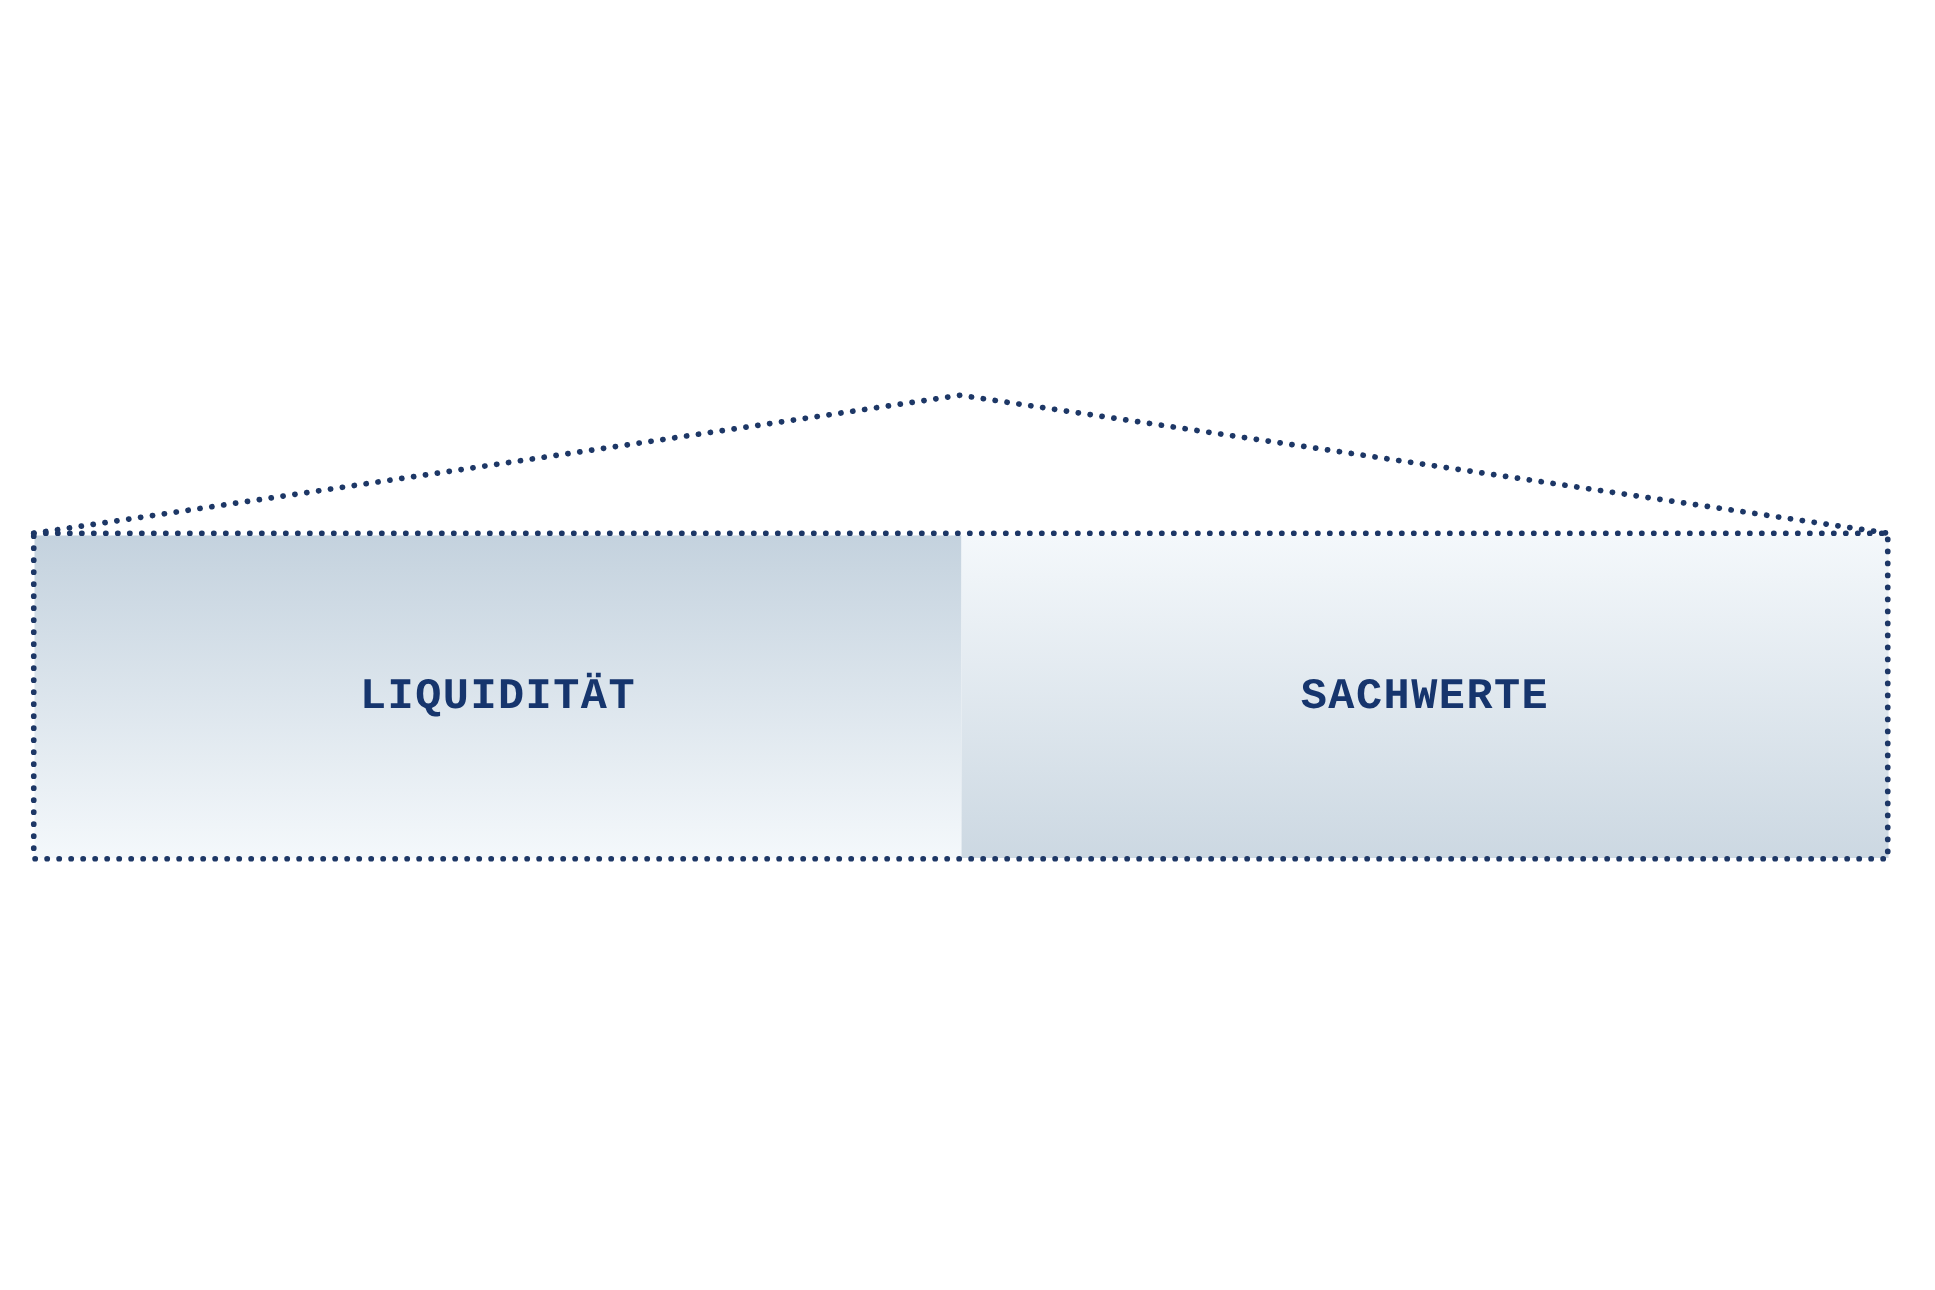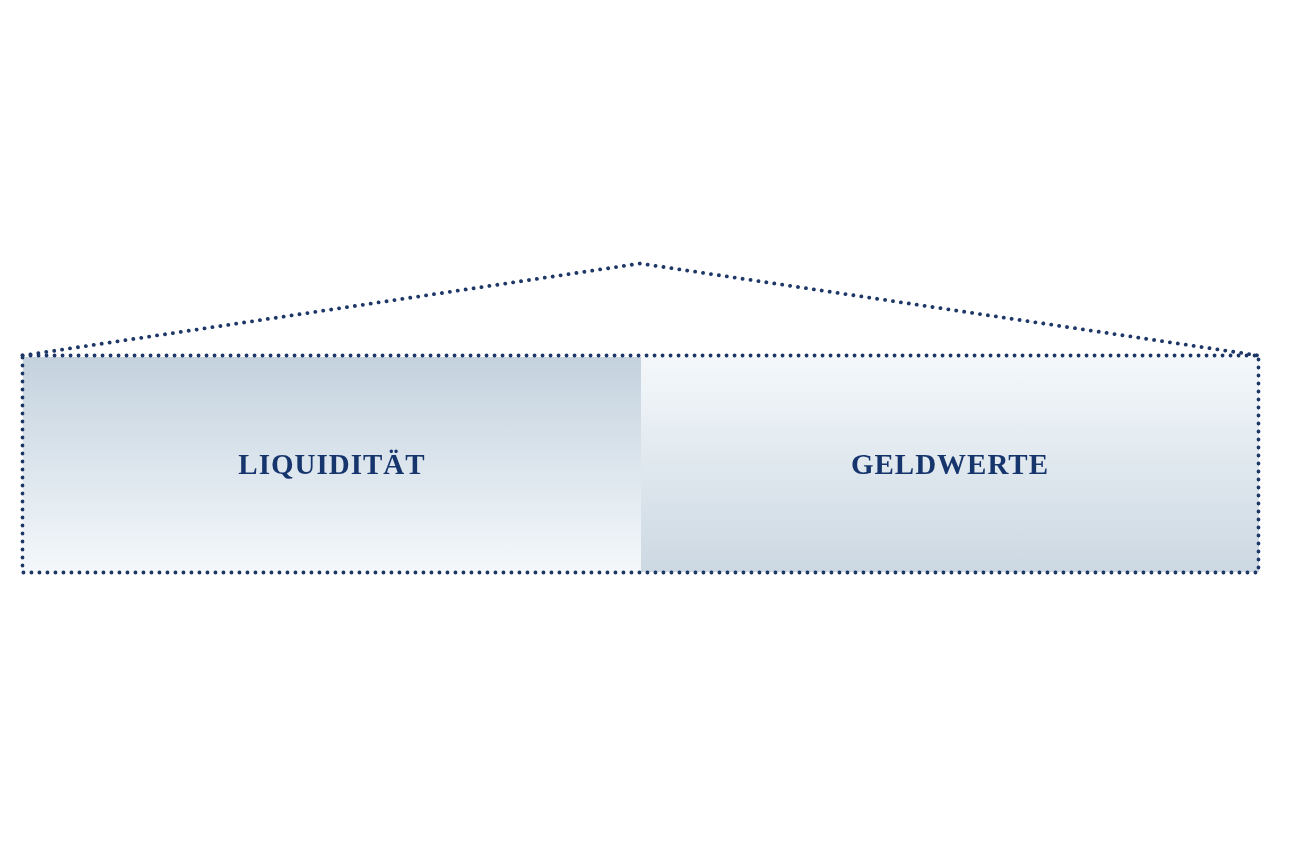--- a/index.html
+++ b/index.html
@@ -6,21 +6,21 @@
     margin: 0;
     padding: 0;
     background: #ffffff;
   }
   .canvas {
     position: relative;
     width: 1290px;
     height: 860px;
     background: var(--background, #ffffff);
     overflow: hidden;
-    font-family: Liberation Serif, serif;
+    font-family: Liberation Mono, monospace;
   }
   .box-row {
     position: absolute;
     left: 23px;
     top: 357px;
     width: 1236px;
     height: 215px;
     display: flex;
     flex-direction: row;
   }
@@ -66,21 +66,21 @@
 </head>
 <body>
 
 <div class="canvas">
 
   <div class="box-row">
     <div class="asset-box shade-dark-top">
       <span class="asset-label">LIQUIDITÄT</span>
     </div>
     <div class="asset-box shade-light-top">
-      <span class="asset-label">GELDWERTE</span>
+      <span class="asset-label">SACHWERTE</span>
     </div>
   </div>
 
   <svg class="outline-svg" viewBox="0 0 1290 860" xmlns="http://www.w3.org/2000/svg">
     <path class="dotted-stroke" d="M 22.5 355.5 L 640 263.5 L 1258.5 355.5"></path>
     <rect class="dotted-stroke" x="22.5" y="355.5" width="1236" height="217"></rect>
   </svg>
 
 </div>
 

